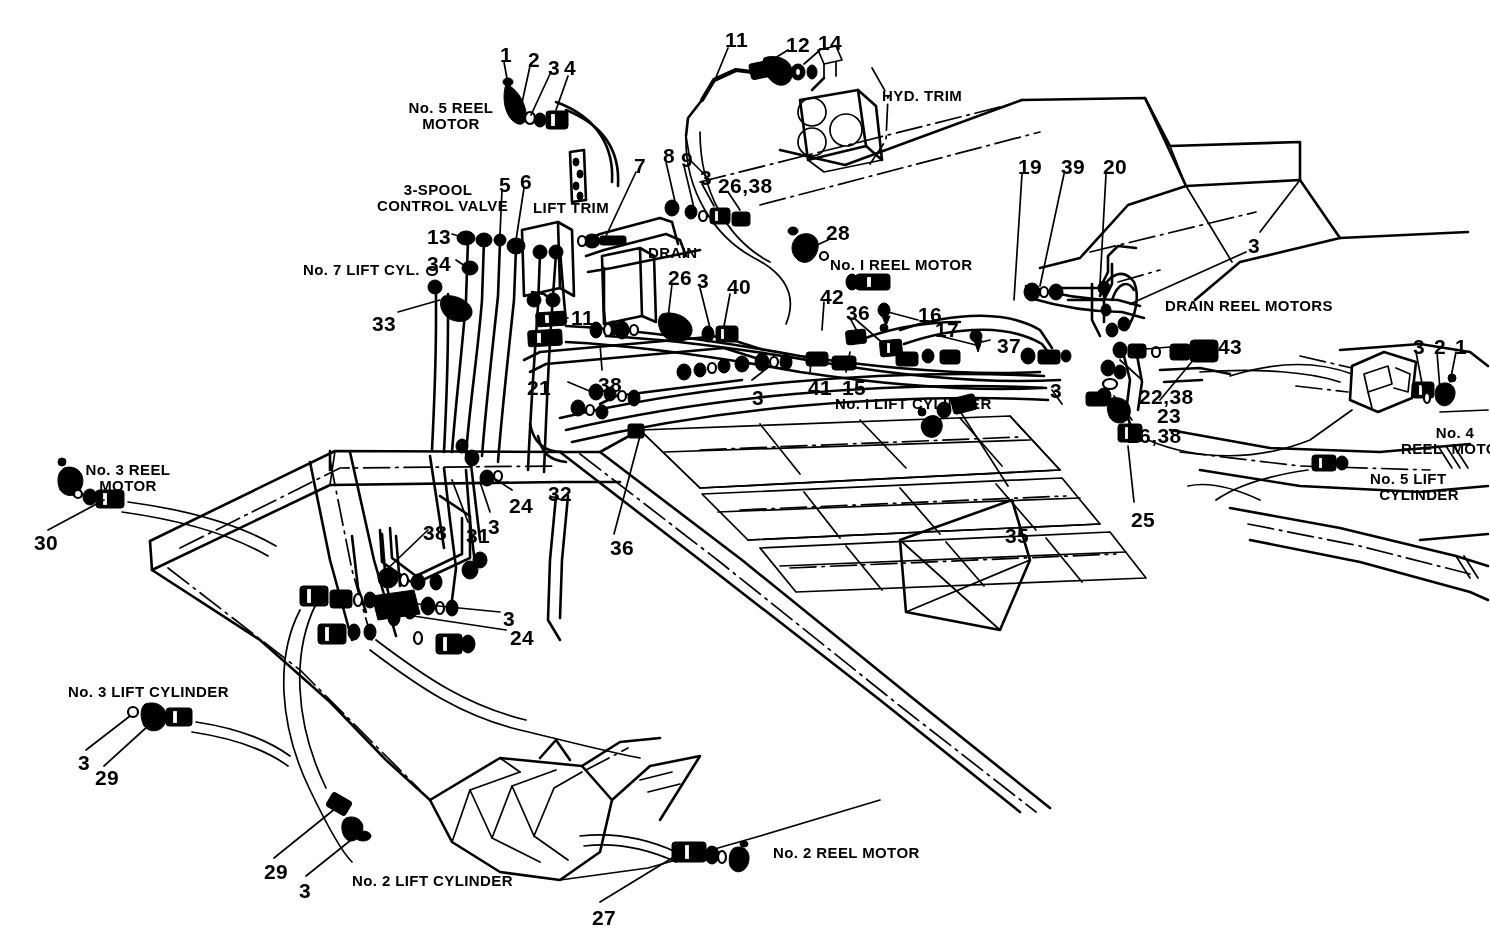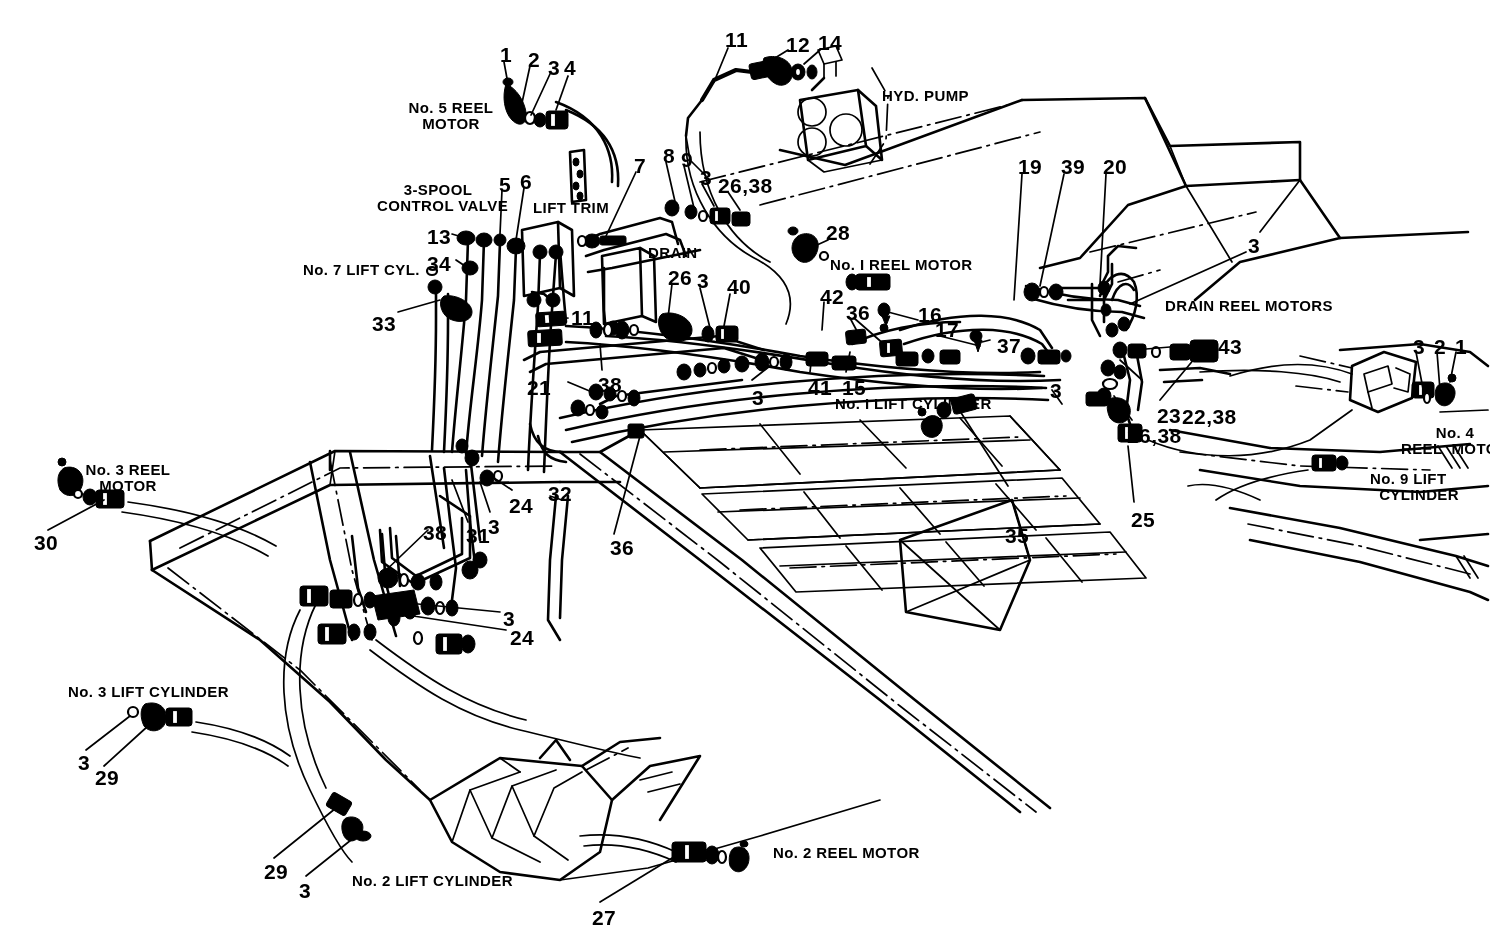--- a/index.html
+++ b/index.html
@@ -500,32 +500,32 @@
     <path class="lead" d="M104 766 L148 726"></path>
     <path class="lead" d="M274 858 L336 808"></path>
     <path class="lead" d="M306 876 L356 836"></path>
     <path class="lead" d="M600 902 L682 852"></path>
   </g>
 </svg>
 
 <div>
   <div class="lbl partname" style="left: 396px; top: 100px; width: 110px; white-space: pre;">No. 5 REEL
 MOTOR</div>
-  <div class="lbl partname" style="left: 882px; top: 88px; white-space: pre;">HYD. PUMP</div>
+  <div class="lbl partname" style="left: 882px; top: 88px; white-space: pre;">HYD. TRIM</div>
   <div class="lbl partname" style="left: 377px; top: 182px; width: 122px; white-space: pre;">3-SPOOL
 CONTROL VALVE</div>
   <div class="lbl partname" style="left: 533px; top: 200px; white-space: pre;">LIFT TRIM</div>
   <div class="lbl partname" style="left: 303px; top: 262px; white-space: pre;">No. 7 LIFT CYL.</div>
   <div class="lbl partname" style="left: 648px; top: 245px; white-space: pre;">DRAIN</div>
   <div class="lbl partname" style="left: 830px; top: 257px; white-space: pre;">No. I REEL MOTOR</div>
   <div class="lbl partname" style="left: 1165px; top: 298px; white-space: pre;">DRAIN REEL MOTORS</div>
   <div class="lbl partname" style="left: 835px; top: 396px; white-space: pre;">No. I LIFT CYLINDER</div>
   <div class="lbl partname" style="left: 1360px; top: 425px; width: 110px; white-space: pre; margin-left: 40px;">No. 4
 REEL  MOTOR</div>
-  <div class="lbl partname" style="left: 1370px; top: 471px; width: 112px; text-align: left; white-space: pre;">No. 9 LIFT
+  <div class="lbl partname" style="left: 1370px; top: 471px; width: 112px; text-align: left; white-space: pre;">No. 5 LIFT
   CYLINDER</div>
   <div class="lbl partname" style="left: 78px; top: 462px; width: 100px; white-space: pre;">No. 3 REEL
 MOTOR</div>
   <div class="lbl partname" style="left: 68px; top: 684px; white-space: pre;">No. 3 LIFT CYLINDER</div>
   <div class="lbl partname" style="left: 352px; top: 873px; white-space: pre;">No. 2 LIFT CYLINDER</div>
   <div class="lbl partname" style="left: 733px; top: 845px; white-space: pre; margin-left: 40px;">No. 2 REEL MOTOR</div>
 </div>
 
 <div id="callout-layer">
       <div class="lbl callout" style="left: 500px; top: 45px;">1</div>
@@ -561,21 +561,21 @@
       <div class="lbl callout" style="left: 571px; top: 308px;">11</div>
       <div class="lbl callout" style="left: 527px; top: 378px;">21</div>
       <div class="lbl callout" style="left: 598px; top: 375px;">38</div>
       <div class="lbl callout" style="left: 752px; top: 388px;">3</div>
       <div class="lbl callout" style="left: 808px; top: 378px;">41</div>
       <div class="lbl callout" style="left: 842px; top: 378px;">15</div>
       <div class="lbl callout" style="left: 1413px; top: 337px;">3</div>
       <div class="lbl callout" style="left: 1434px; top: 337px;">2</div>
       <div class="lbl callout" style="left: 1455px; top: 337px;">1</div>
       <div class="lbl callout" style="left: 1185px; top: 337px; margin-left: 33px;">43</div>
-      <div class="lbl callout" style="left: 1139px; top: 407px; margin-left: 43px;">22,38</div>
+      <div class="lbl callout" style="left: 1139px; top: 387px;">22,38</div>
       <div class="lbl callout" style="left: 1157px; top: 406px;">23</div>
       <div class="lbl callout" style="left: 1127px; top: 426px;">26,38</div>
       <div class="lbl callout" style="left: 1131px; top: 510px;">25</div>
       <div class="lbl callout" style="left: 1050px; top: 381px;">3</div>
       <div class="lbl callout" style="left: 1005px; top: 492px; margin-top: 34px;">35</div>
       <div class="lbl callout" style="left: 34px; top: 533px;">30</div>
       <div class="lbl callout" style="left: 509px; top: 496px;">24</div>
       <div class="lbl callout" style="left: 548px; top: 484px;">32</div>
       <div class="lbl callout" style="left: 423px; top: 523px;">38</div>
       <div class="lbl callout" style="left: 466px; top: 526px;">31</div>

